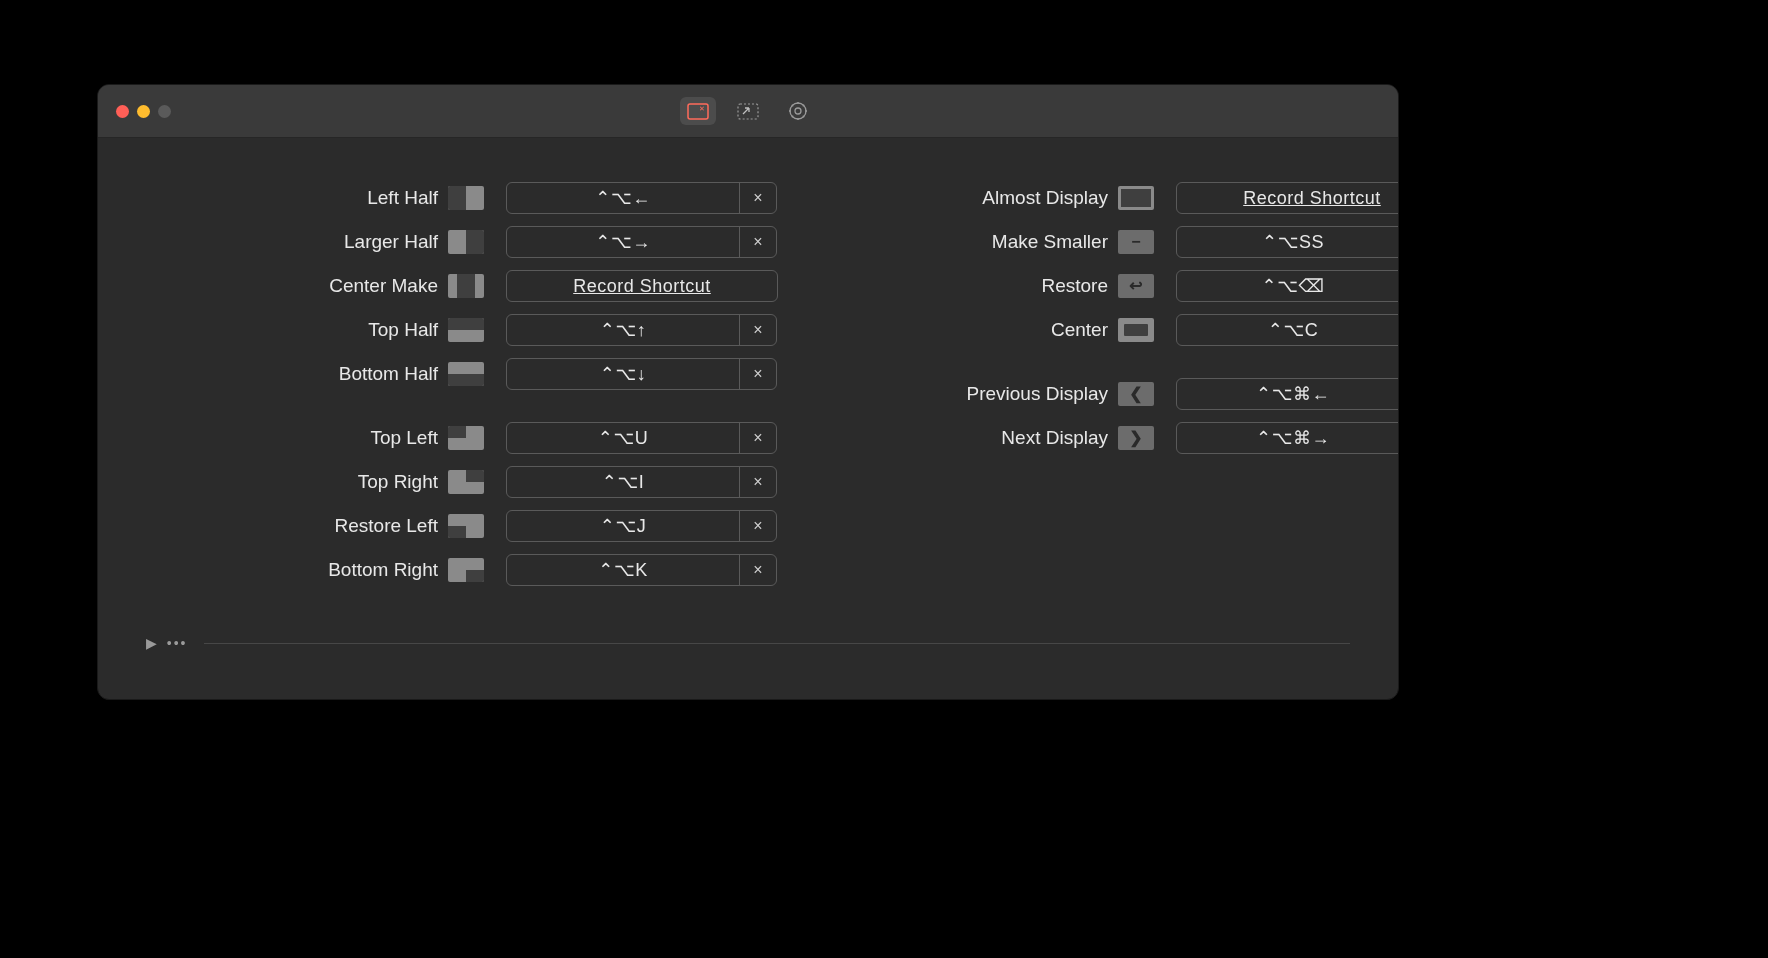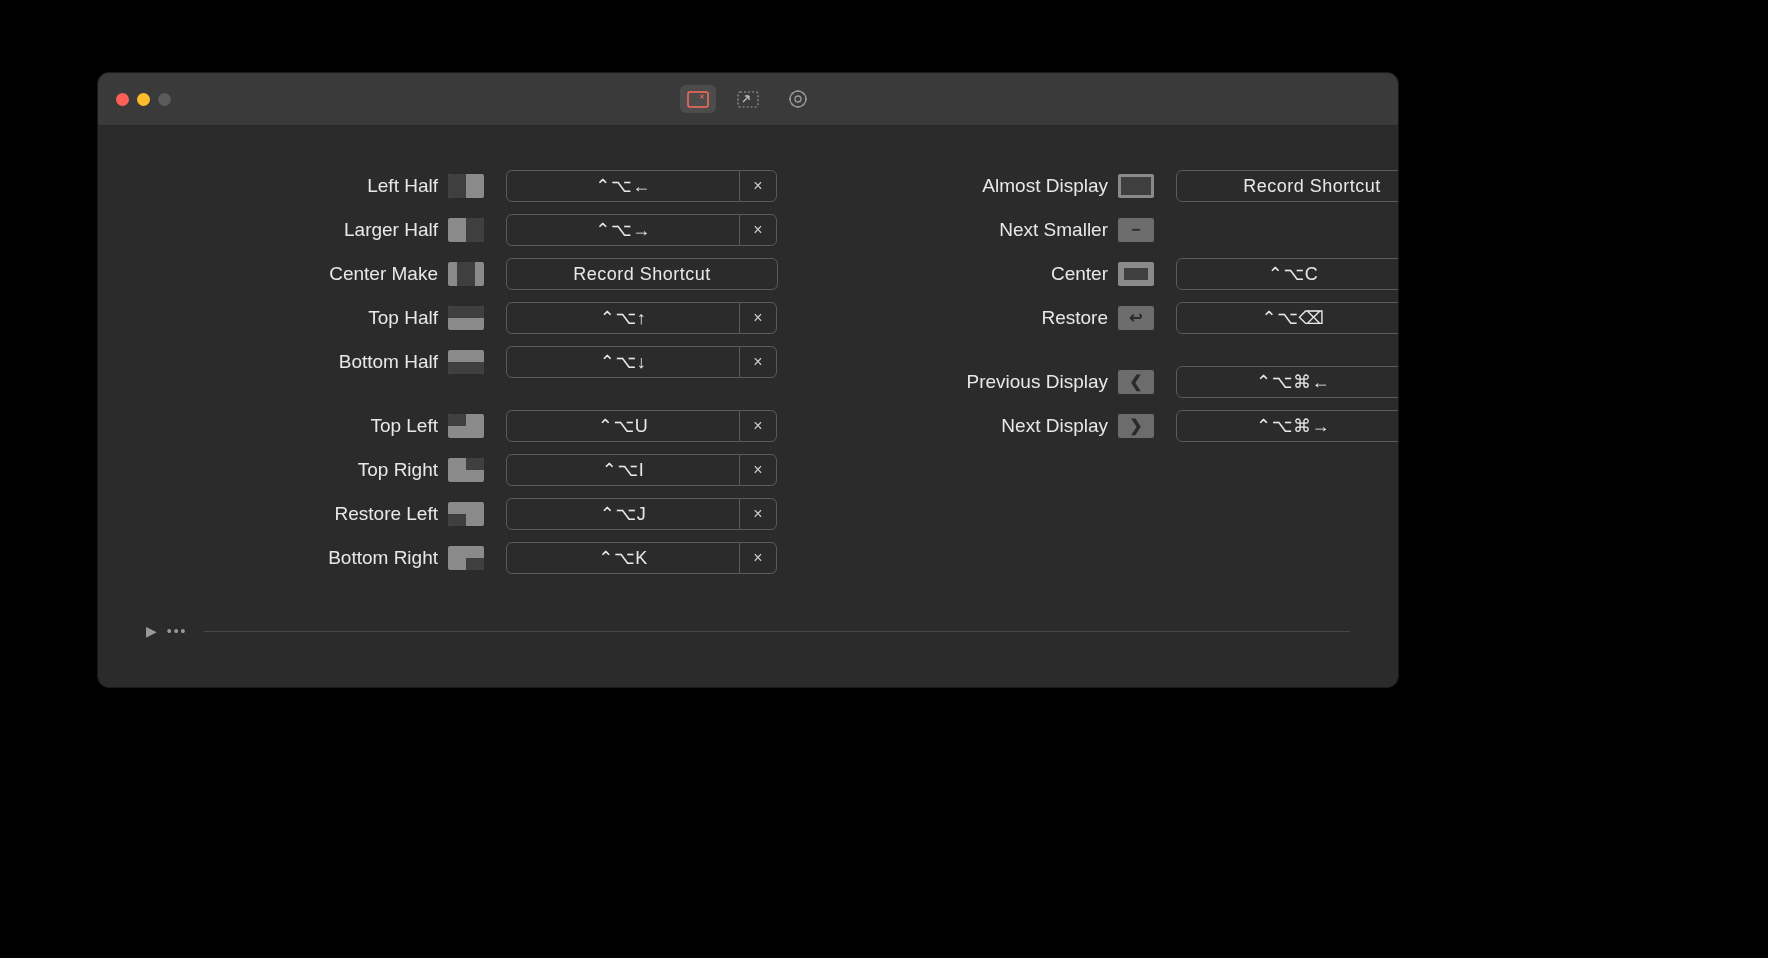--- a/index.html
+++ b/index.html
@@ -1,16 +1,16 @@
 <!DOCTYPE html>
 <html><head>
 <meta charset="utf-8">
 <style>
   html,body{margin:0;padding:0;background:#000;height:100%;font-family:-apple-system,BlinkMacSystemFont,"Segoe UI",Helvetica,Arial,sans-serif;color:#e6e6e6;}
-  .window{position:absolute;left:97px;top:72px;width:1300px;height:614px;background:#2b2b2b;border-radius:12px;box-shadow:0 25px 60px rgba(0,0,0,.6);border:1px solid #1a1a1a;overflow:hidden;}
+  .window{position:absolute;left:97px;top:84px;width:1300px;height:614px;background:#2b2b2b;border-radius:12px;box-shadow:0 25px 60px rgba(0,0,0,.6);border:1px solid #1a1a1a;overflow:hidden;}
   .titlebar{height:52px;background:#3a3a3a;border-bottom:1px solid #262626;display:flex;align-items:center;position:relative;}
   .traffic{position:absolute;left:18px;top:0;bottom:0;display:flex;align-items:center;gap:8px;}
   .dot{width:13px;height:13px;border-radius:50%;}
   .dot.red{background:#ff5f57;}
   .dot.yellow{background:#febc2e;}
   .dot.green{background:#5a5a5a;}
   .toolbar{position:absolute;left:50%;transform:translateX(-50%);display:flex;align-items:center;gap:14px;}
   .tb-btn{width:36px;height:28px;border-radius:6px;display:flex;align-items:center;justify-content:center;cursor:pointer;}
   .tb-btn.active{background:#4c4c4c;}
   .tb-btn svg{display:block;}
@@ -24,21 +24,21 @@
   .preview.max .fill{inset:0;}
   .preview.almost .fill{inset:3px;}
   .preview.mh .fill{left:10px;right:10px;top:0;bottom:0;}
   .preview.center .fill{inset:6px;border-radius:1px;}
   .preview.special{background:#6c6c6c;display:flex;align-items:center;justify-content:center;}
   .preview.special span{color:#2a2a2a;font-size:16px;font-weight:600;line-height:1;}
   .sc-wrap{margin-left:22px;display:flex;align-items:center;}
   .shortcut{height:30px;background:transparent;border:1px solid #5a5a5a;border-radius:6px;display:flex;align-items:center;overflow:hidden;}
   .shortcut .field{width:232px;display:flex;align-items:center;justify-content:center;font-size:18px;color:#e8e8e8;font-weight:400;letter-spacing:.5px;cursor:pointer;height:100%;}
   .shortcut .clear{width:36px;height:100%;border-left:1px solid #5a5a5a;display:flex;align-items:center;justify-content:center;color:#cdcdcd;font-size:16px;cursor:pointer;}
-  .shortcut.record .field{width:270px;}
+  .shortcut.record .field{width:270px;text-decoration:underline;}
   .footer{position:absolute;left:48px;right:48px;bottom:48px;display:flex;align-items:center;gap:10px;}
   .disclosure{color:#9a9a9a;font-size:14px;cursor:pointer;}
   .ellipsis{color:#9a9a9a;font-size:14px;letter-spacing:2px;cursor:pointer;}
   .footer-line{flex:1;height:1px;background:#474747;margin-left:6px;}
 </style>
 </head>
 <body>
 
 <div class="window">
   <div class="titlebar">
@@ -196,44 +196,49 @@
           <div class="preview almost">
             <div class="fill"></div>
           </div>
           <div class="sc-wrap">
             <div class="shortcut record">
               <div class="field">Record Shortcut</div>
             </div>
           </div>
         </div>
         <div class="row">
-          <div class="label">Next Smaller</div>
+          <div class="label">Make Smaller</div>
           <div class="preview special">
             <span>−</span>
+          </div>
+          <div class="sc-wrap">
+            <div class="shortcut">
+              <div class="field">⌃⌥SS</div>
+            </div>
+          </div>
+        </div>
+        <div class="row">
+          <div class="label">Restore</div>
+          <div class="preview special">
+            <span>↩</span>
+          </div>
+          <div class="sc-wrap">
+            <div class="shortcut">
+              <div class="field">⌃⌥⌫</div>
+            </div>
           </div>
         </div>
         <div class="row">
           <div class="label">Center</div>
           <div class="preview center">
             <div class="fill"></div>
           </div>
           <div class="sc-wrap">
             <div class="shortcut">
               <div class="field">⌃⌥C</div>
-            </div>
-          </div>
-        </div>
-        <div class="row">
-          <div class="label">Restore</div>
-          <div class="preview special">
-            <span>↩</span>
-          </div>
-          <div class="sc-wrap">
-            <div class="shortcut">
-              <div class="field">⌃⌥⌫</div>
             </div>
           </div>
         </div>
         <div class="spacer"></div>
         <div class="row">
           <div class="label">Previous Display</div>
           <div class="preview special">
             <span>❮</span>
           </div>
           <div class="sc-wrap">

